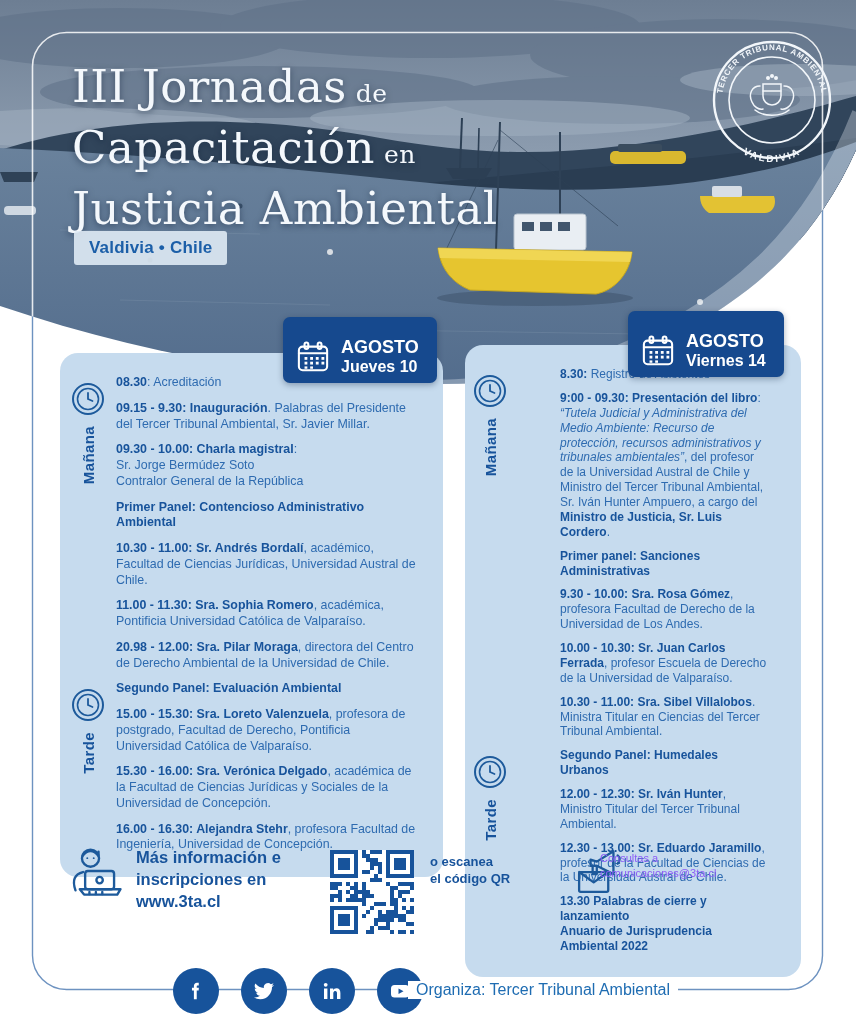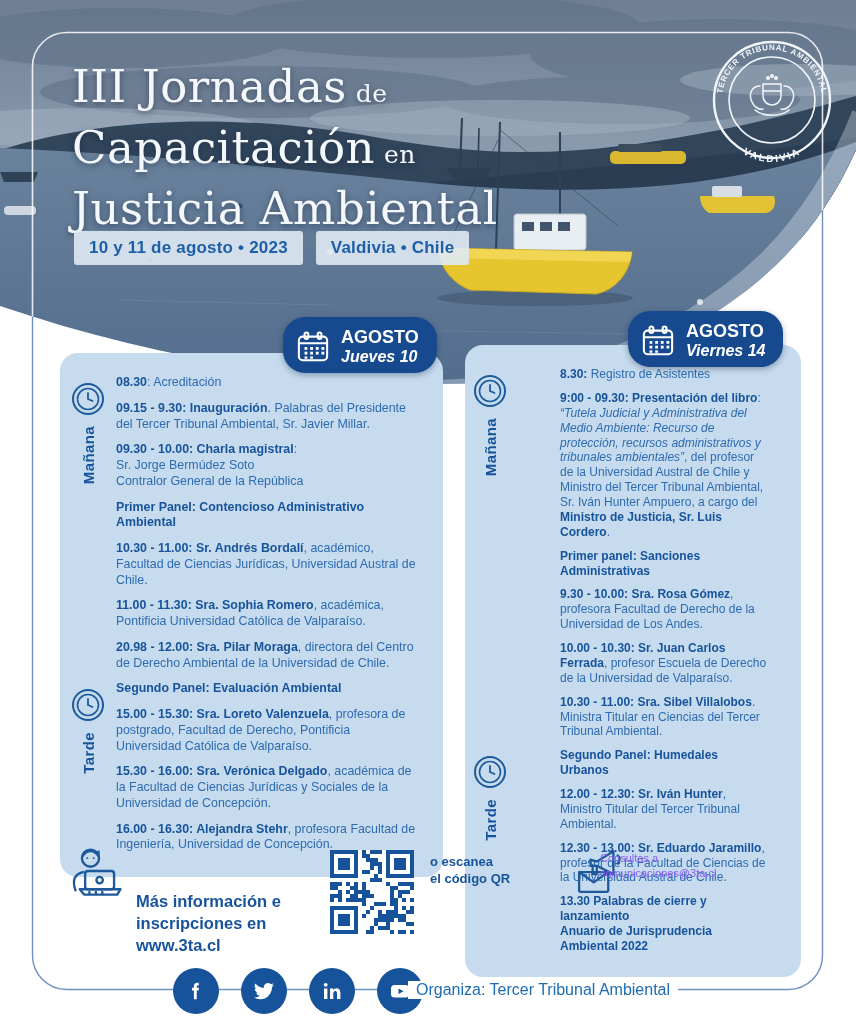--- a/index.html
+++ b/index.html
@@ -9,45 +9,45 @@
   
   #hero{position:absolute;left:0;top:0;z-index:0;}
   .title-block{position:absolute;left:72px;top:60px;z-index:2;color:#f4f8fc;
                text-shadow:0 2px 6px rgba(12,28,52,.5);}
   .title-line{font-family:"DejaVu Serif",serif;font-size:45px;line-height:54px;font-weight:400;letter-spacing:.5px;}
   .title-small{font-size:25px;margin-left:9px;}
   .hero-badges{position:absolute;left:74px;top:231px;z-index:2;display:flex;gap:13px;}
   .hero-badge{background:rgba(223,234,244,.9);color:#1c5fa8;font-weight:bold;font-size:17px;
               padding:7px 15px;border-radius:3px;letter-spacing:.2px;}
   
-  .day-badge{position:absolute;z-index:4;background:#16498e;border-radius:22px;display:flex;
-             align-items:center;gap:11px;padding:10px 18px 7px 13px;box-shadow:0 2px 6px rgba(10,30,60,.35);}
+  .day-badge{position:absolute;z-index:4;background:#16498e;border-radius:7px;display:flex;
+             align-items:center;gap:11px;padding:20px 18px 7px 13px;box-shadow:0 2px 6px rgba(10,30,60,.35);}
   .day-badge .txt{color:#ffffff;font-weight:bold;line-height:1.15;}
   .day-badge .month{font-size:18px;}
-  .day-badge .dayname{font-size:16px;font-style:italic;}
+  .day-badge .dayname{font-size:16px;}
   #badge-day1{left:283px;top:317px;}
   #badge-day2{left:628px;top:311px;}
   
   .card{position:absolute;z-index:3;background:#c6dbee;border-radius:18px;padding:22px 0 14px 0;}
   #card-day1{left:60px;top:353px;width:383px;min-height:482px;}
   #card-day2{left:465px;top:345px;width:336px;min-height:490px;}
   .sec{display:flex;align-items:flex-start;}
   .marker{display:flex;flex-direction:column;align-items:center;width:56px;flex:none;padding-top:6px;}
   #card-day2 .marker{width:50px;}
   .vlabel{writing-mode:vertical-rl;transform:rotate(180deg);font-weight:bold;font-size:15px;
           color:#17539b;margin-top:9px;letter-spacing:.4px;}
   .items{flex:1;padding-right:24px;}
   #card-day2 .items{padding-right:31px;margin-left:45px;}
   .item{margin:0 0 10px 0;font-size:12.4px;line-height:1.27;color:#2e6bb0;}
   #card-day2 .item{font-size:12px;line-height:1.24;margin-bottom:9px;}
   .item .b{font-weight:bold;color:#17539b;}
   .item .i{font-style:italic;}
   
   .info-text{position:absolute;left:136px;top:847px;width:215px;z-index:3;font-size:16.5px;font-weight:bold;
-             color:#17539b;line-height:1.33;white-space:pre-line;margin-top:44px;}
+             color:#17539b;line-height:1.33;white-space:pre-line;}
   #qr{position:absolute;left:330px;top:850px;width:84px;height:84px;z-index:3;}
   .qr-caption{position:absolute;left:430px;top:853px;z-index:3;font-size:13px;font-weight:bold;
               color:#17539b;line-height:1.33;white-space:pre-line;}
   .contact-text{position:absolute;left:600px;top:851px;z-index:3;font-size:11px;color:#8b5cf6;
                 line-height:1.38;white-space:pre-line;}
   .social-row{position:absolute;left:173px;top:968px;z-index:3;display:flex;gap:22px;}
   .social{width:46px;height:46px;border-radius:50%;background:#17539b;display:flex;align-items:center;
           justify-content:center;}
   .organizer{position:absolute;left:408px;top:981px;z-index:3;font-size:16px;color:#1e6cb2;
              background:#ffffff;padding:0 8px;}
@@ -162,21 +162,20 @@
     </g>
   </svg>
 
   <div class="title-block">
     <div class="title-line"><span>III Jornadas</span><span class="title-small">de</span></div>
     <div class="title-line"><span>Capacitación</span><span class="title-small">en</span></div>
     <div class="title-line"><span>Justicia Ambiental</span></div>
   </div>
 
   <div class="hero-badges">
-    <div class="hero-badge">10 y 11 de agosto • 2023</div>
     <div class="hero-badge">Valdivia • Chile</div>
   </div>
 
   <div class="day-badge" id="badge-day1">
     <svg width="34" height="32" viewBox="0 0 36 34" fill="none" stroke="#ffffff" stroke-width="2.2" stroke-linecap="round">
       <rect x="3" y="6" width="30" height="25" rx="4"></rect>
         <line x1="3" y1="13" x2="33" y2="13"></line>
       <rect x="9" y="1.5" width="4" height="7" rx="2"></rect>
         <rect x="23" y="1.5" width="4" height="7" rx="2"></rect>
       <g fill="#ffffff" stroke="none">

